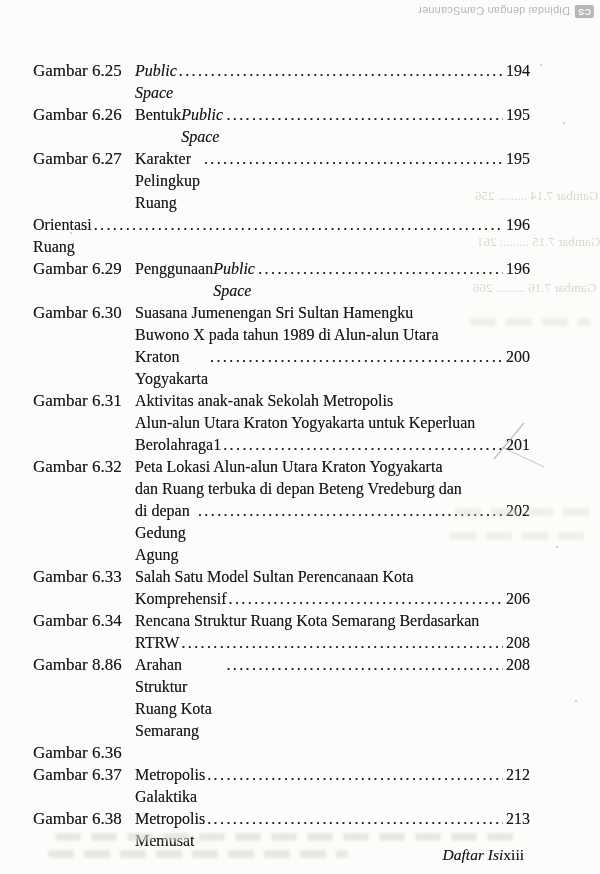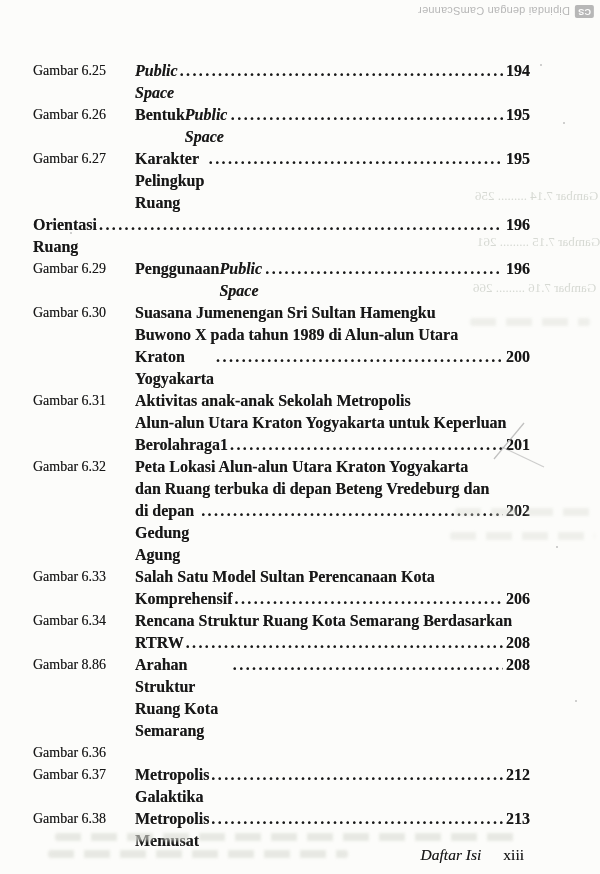--- a/index.html
+++ b/index.html
@@ -21,34 +21,34 @@
     display:inline-block;background:#b7b7b7;color:#fdfdfd;
     font-weight:bold;font-size:9px;line-height:13px;
     padding:0 3px;border-radius:2px;
   }
   
   .toc{
     position:absolute;left:33px;top:60px;width:497px;
     text-shadow:0 0 .5px rgba(25,25,25,.55);
   }
   .row{display:flex;align-items:flex-start;}
-  .label{flex:0 0 102px;font-size:14px;line-height:22px;white-space:nowrap;}
-  .body{flex:1;min-width:0;font-weight:bold;}
+  .label{flex:0 0 102px;font-size:17px;line-height:22px;white-space:nowrap;}
+  .body{flex:1;min-width:0;}
   .line{display:flex;align-items:baseline;font-size:16px;line-height:22px;}
   .seg{white-space:pre-wrap;}
   .dots{
     flex:1 1 auto;overflow:hidden;white-space:nowrap;
     min-width:8px;letter-spacing:2.4px;margin:0 1px 0 2px;
   }
   .dots::after{content:"..........................................................................................................................";}
   .pagenum{flex:none;padding-left:2px;}
   
   .footer{
     position:absolute;top:846px;right:76px;
-    display:flex;align-items:baseline;gap:22px;
+    display:flex;align-items:baseline;
     font-size:15.5px;text-shadow:0 0 .5px rgba(25,25,25,.5);
   }
   .footer .flabel{font-style:italic;}
   
   .ghost{
     position:absolute;right:0;
     transform:scaleX(-1);transform-origin:center;
     color:#c3c7bf;opacity:.65;filter:blur(.4px);
     font-size:13px;line-height:15px;white-space:nowrap;
   }

